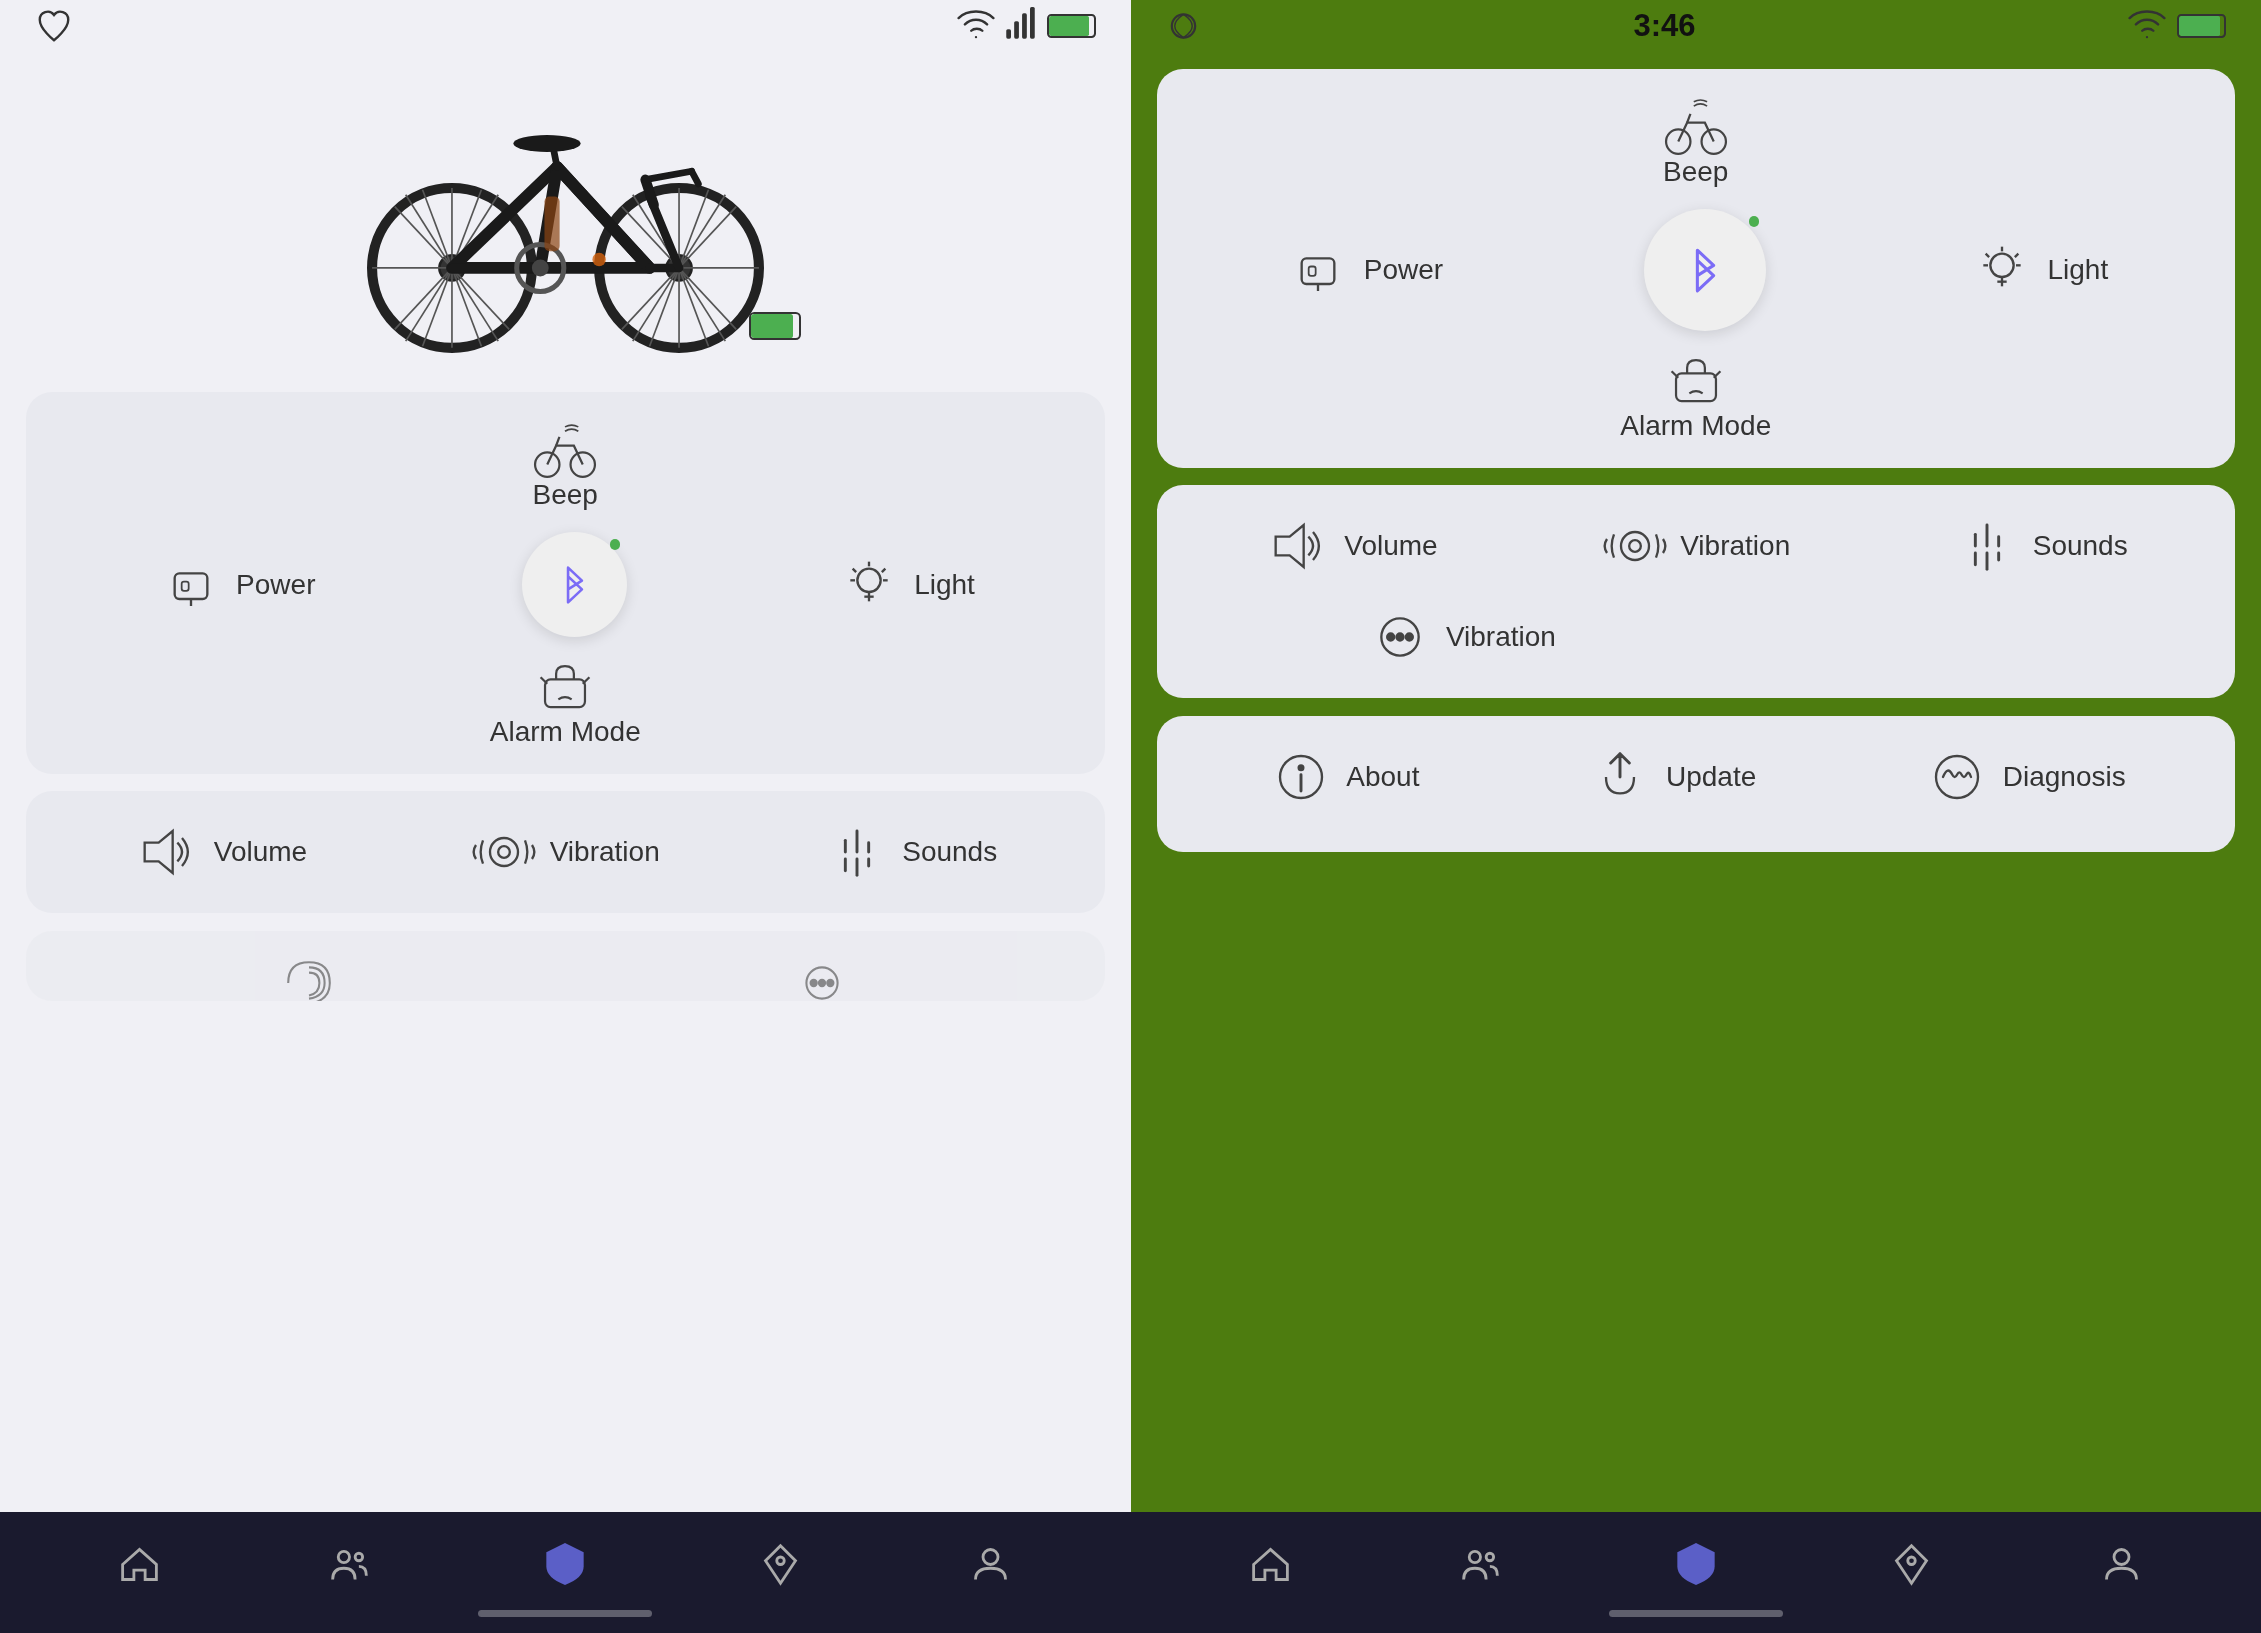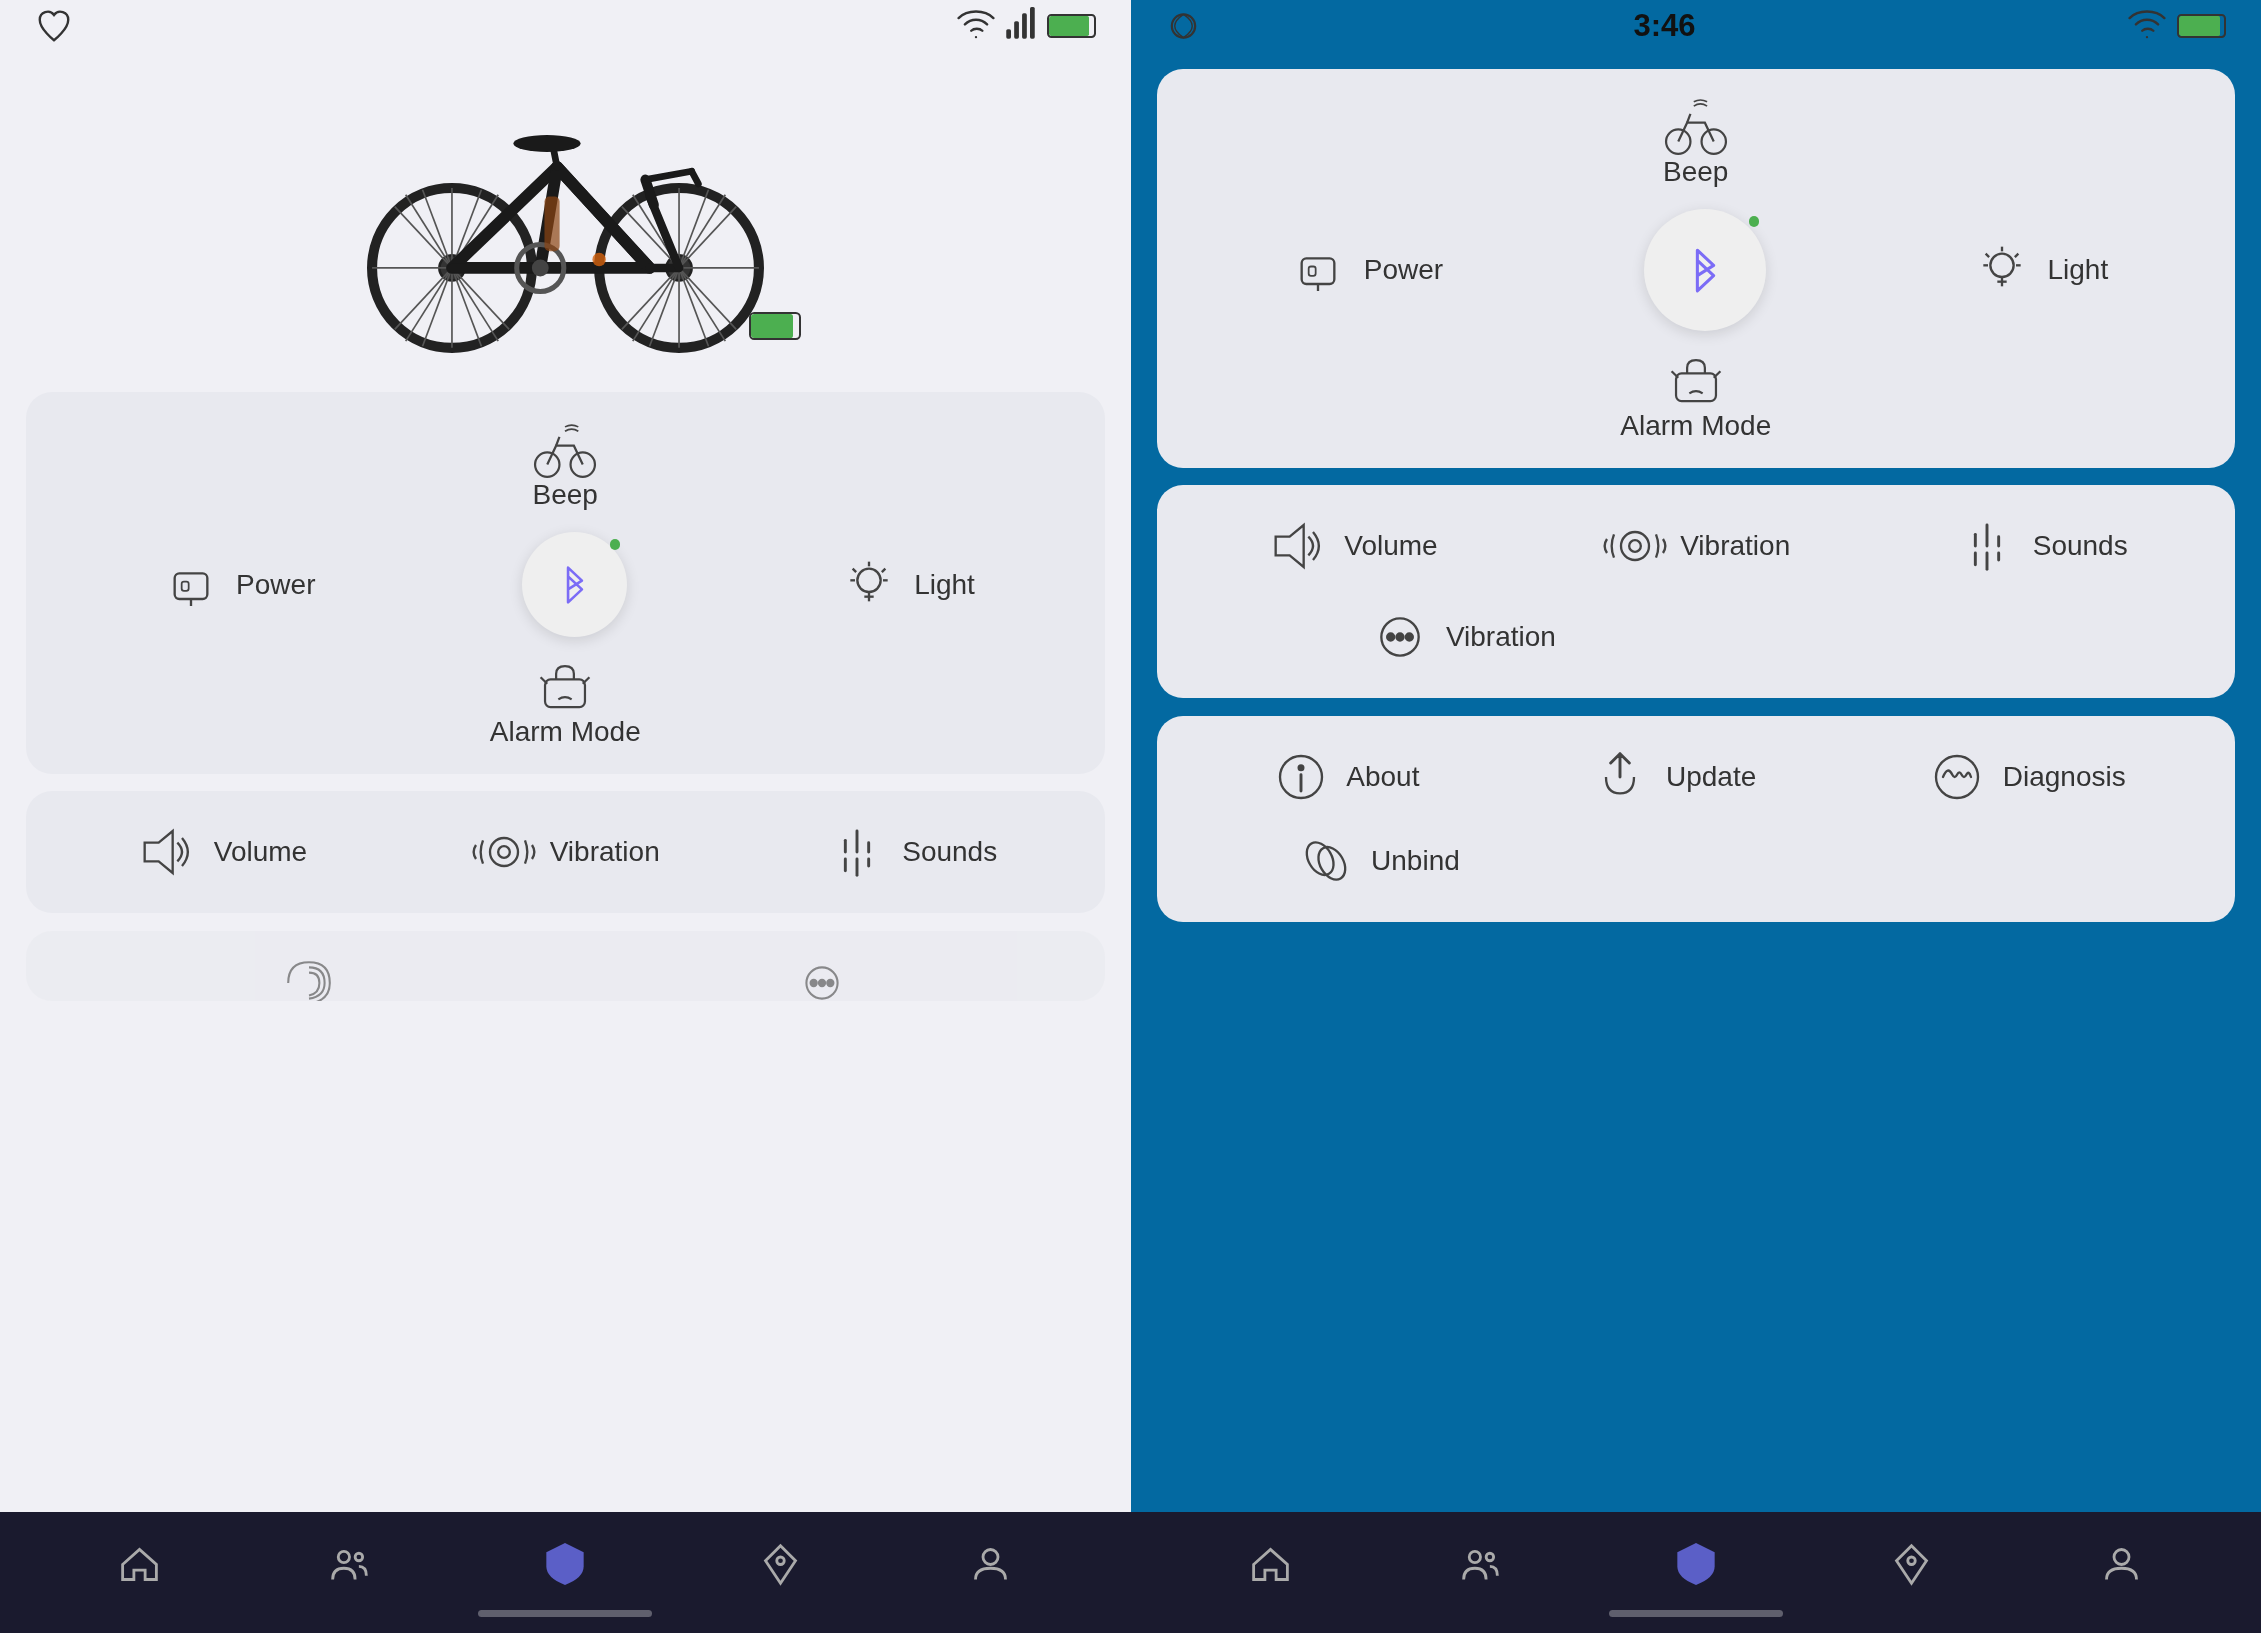--- a/index.html
+++ b/index.html
@@ -161,21 +161,21 @@
       height: 7px;
       background: #fff;
       border-radius: 3.5px;
       opacity: 0.3;
     }
 
     
     .right-panel {
       width: 1131px;
       height: 1634px;
-      background: #0369a1;
+      background: #4d7c0f;
       display: flex;
       flex-direction: column;
       position: relative;
     }
 
     .status-bar-right {
       height: 52px;
       display: flex;
       align-items: center;
       padding: 0 35px;
@@ -638,32 +638,20 @@
         </div>
 
         <div class="control-item">
           <svg width="70" height="70" viewBox="0 0 60 60" class="icon">
             <circle cx="30" cy="30" r="18" stroke="#444" stroke-width="2" fill="none"></circle>
             <path d="M18 30 Q22 20 26 28 Q28 32 30 28 Q32 24 34 28 Q36 32 38 28 Q40 24 42 30" stroke="#444" stroke-width="2" fill="none" stroke-linecap="round"></path>
           </svg>
           <span class="control-item-label">Diagnosis</span>
         </div>
       </div>
-      <div class="control-row">
-
-        <div class="control-item">
-          <svg width="70" height="70" viewBox="0 0 60 60" class="icon">
-            <ellipse cx="25" cy="28" rx="10" ry="15" transform="rotate(-30 25 28)" stroke="#444" stroke-width="2" fill="none"></ellipse>
-            <ellipse cx="35" cy="32" rx="10" ry="15" transform="rotate(-30 35 32)" stroke="#444" stroke-width="2" fill="none"></ellipse>
-          </svg>
-          <span class="control-item-label">Unbind</span>
-        </div>
-        <div style="width:105px;"></div>
-        <div style="width:105px;"></div>
-      </div>
     </div>
   </div>
 
   <div class="bottom-nav" style="position:relative;">
     <div class="nav-item">
       <svg width="45" height="45" viewBox="0 0 24 24">
         <path d="M3 12 L12 4 L21 12 L21 20 L15 20 L15 15 L9 15 L9 20 L3 20 Z" stroke="#aaa" stroke-width="1.5" fill="none"></path>
       </svg>
     </div>
     <div class="nav-item">

